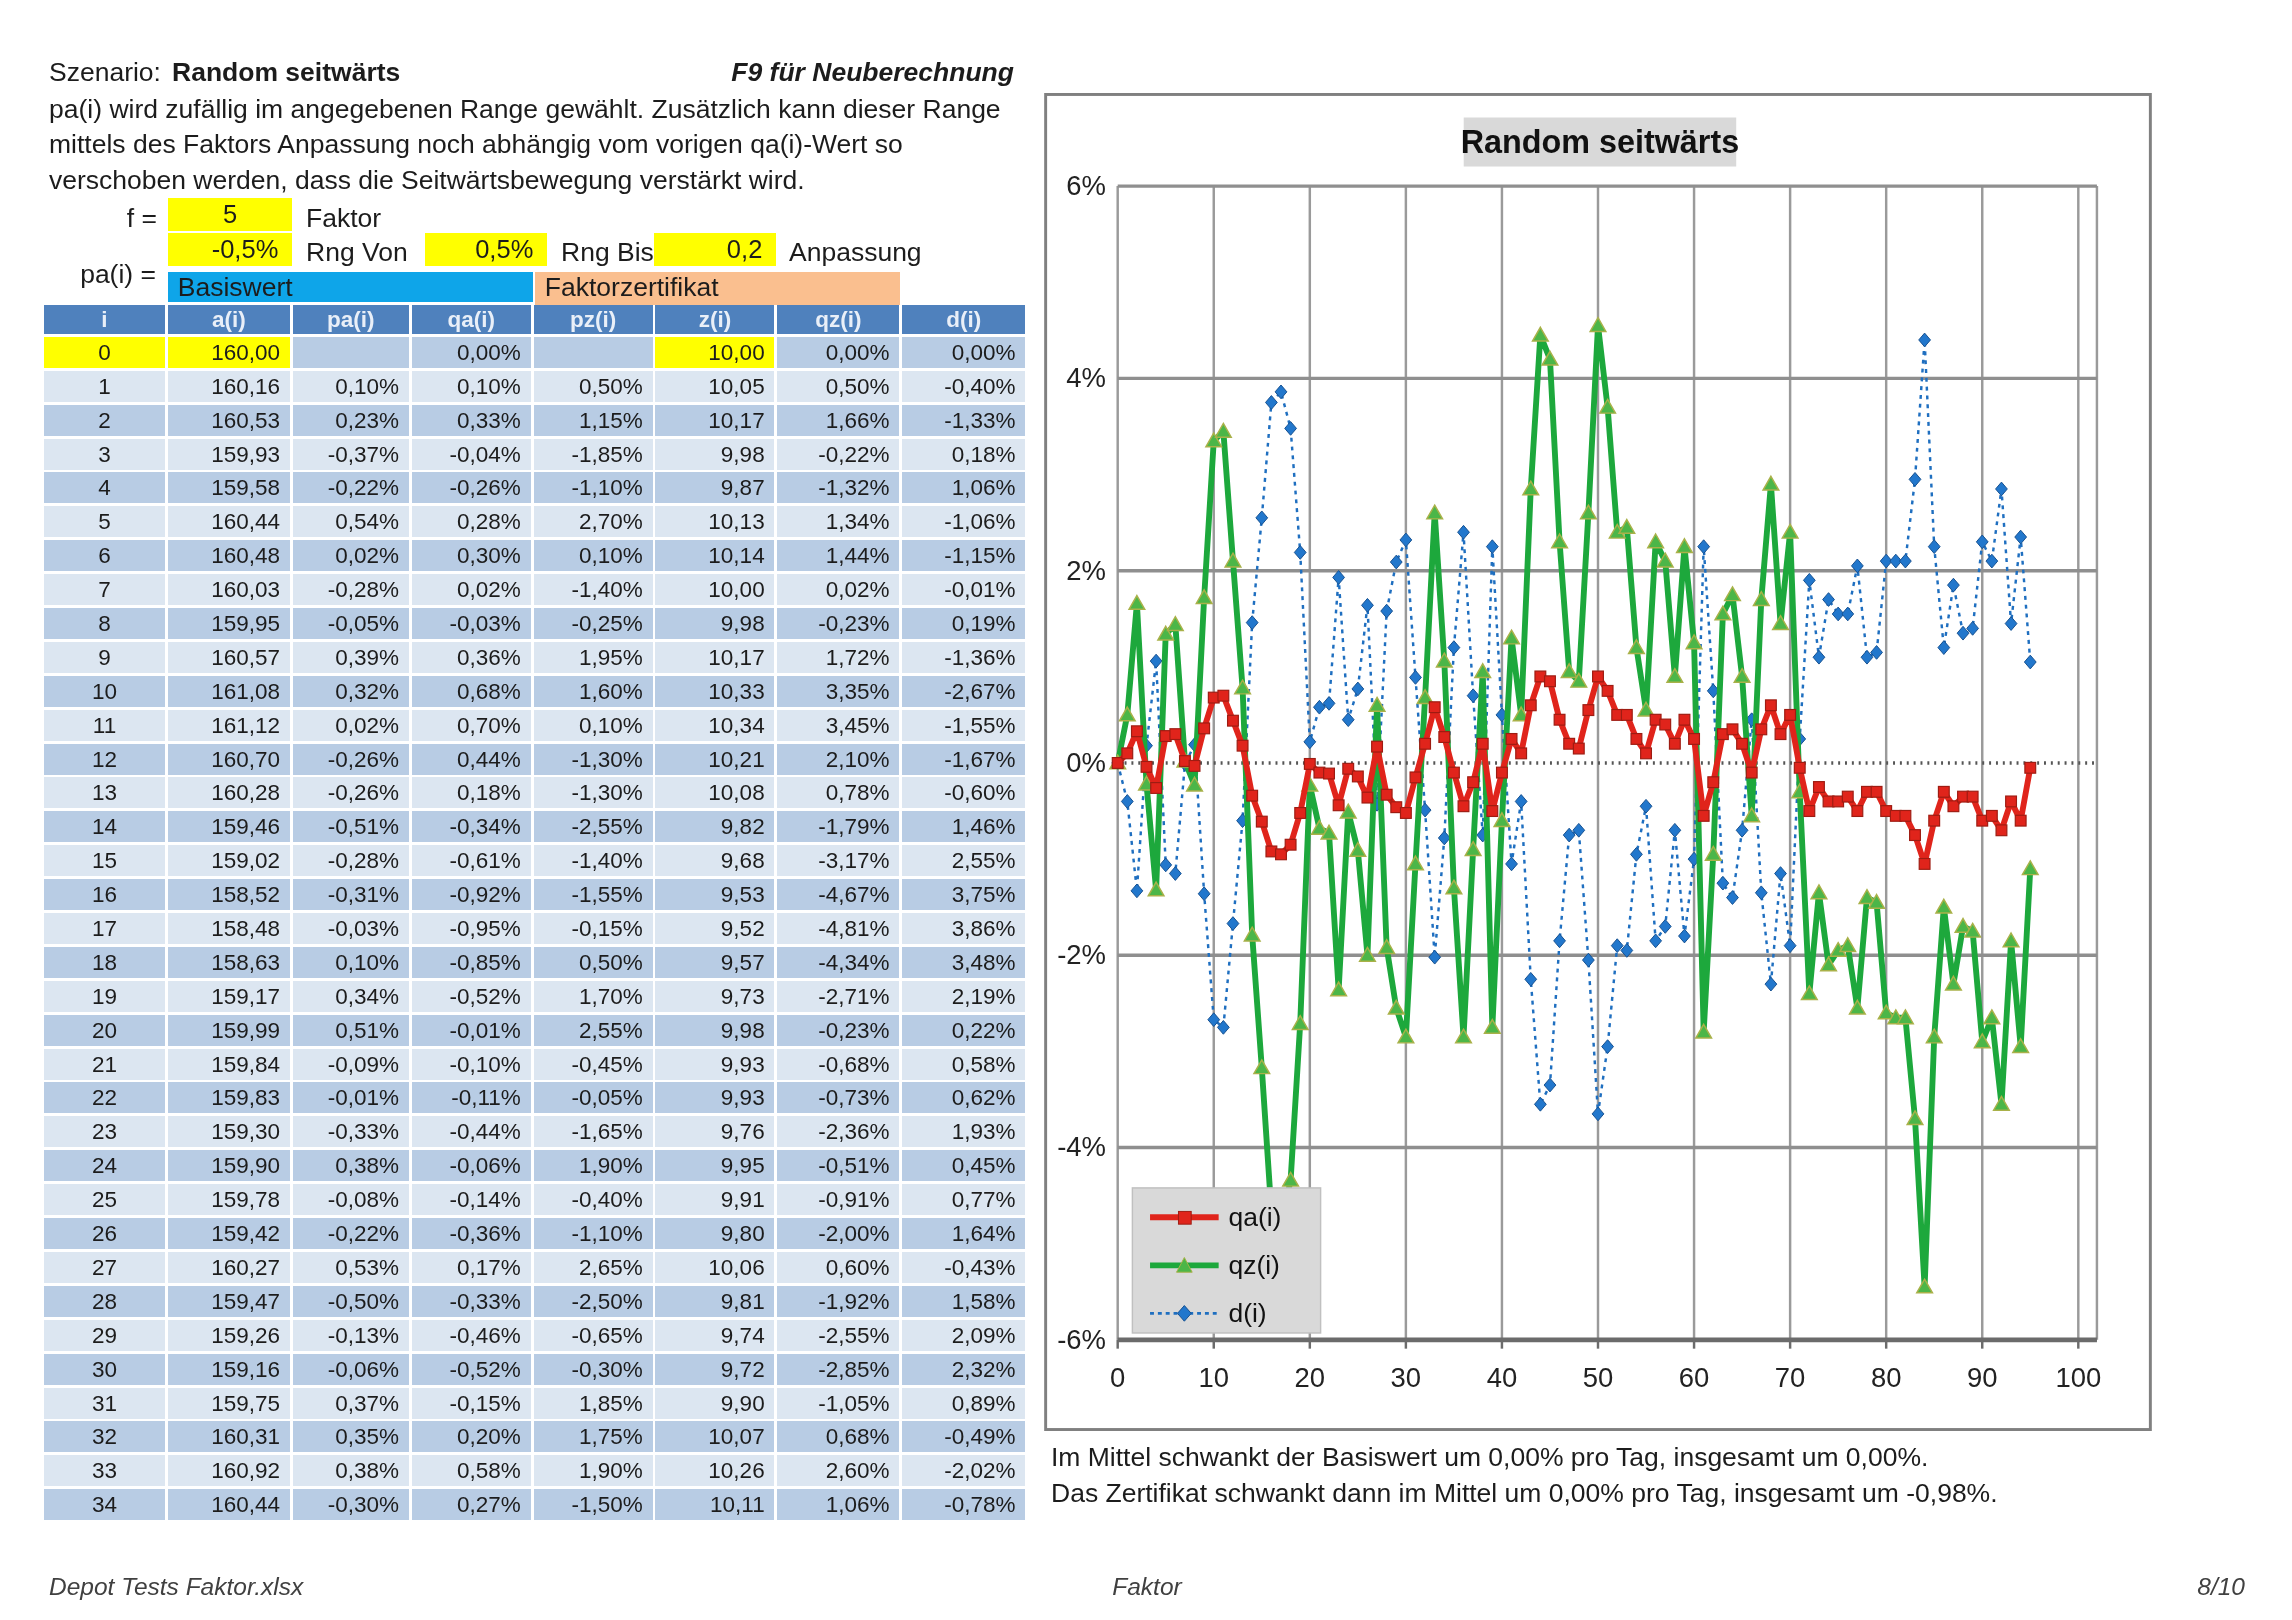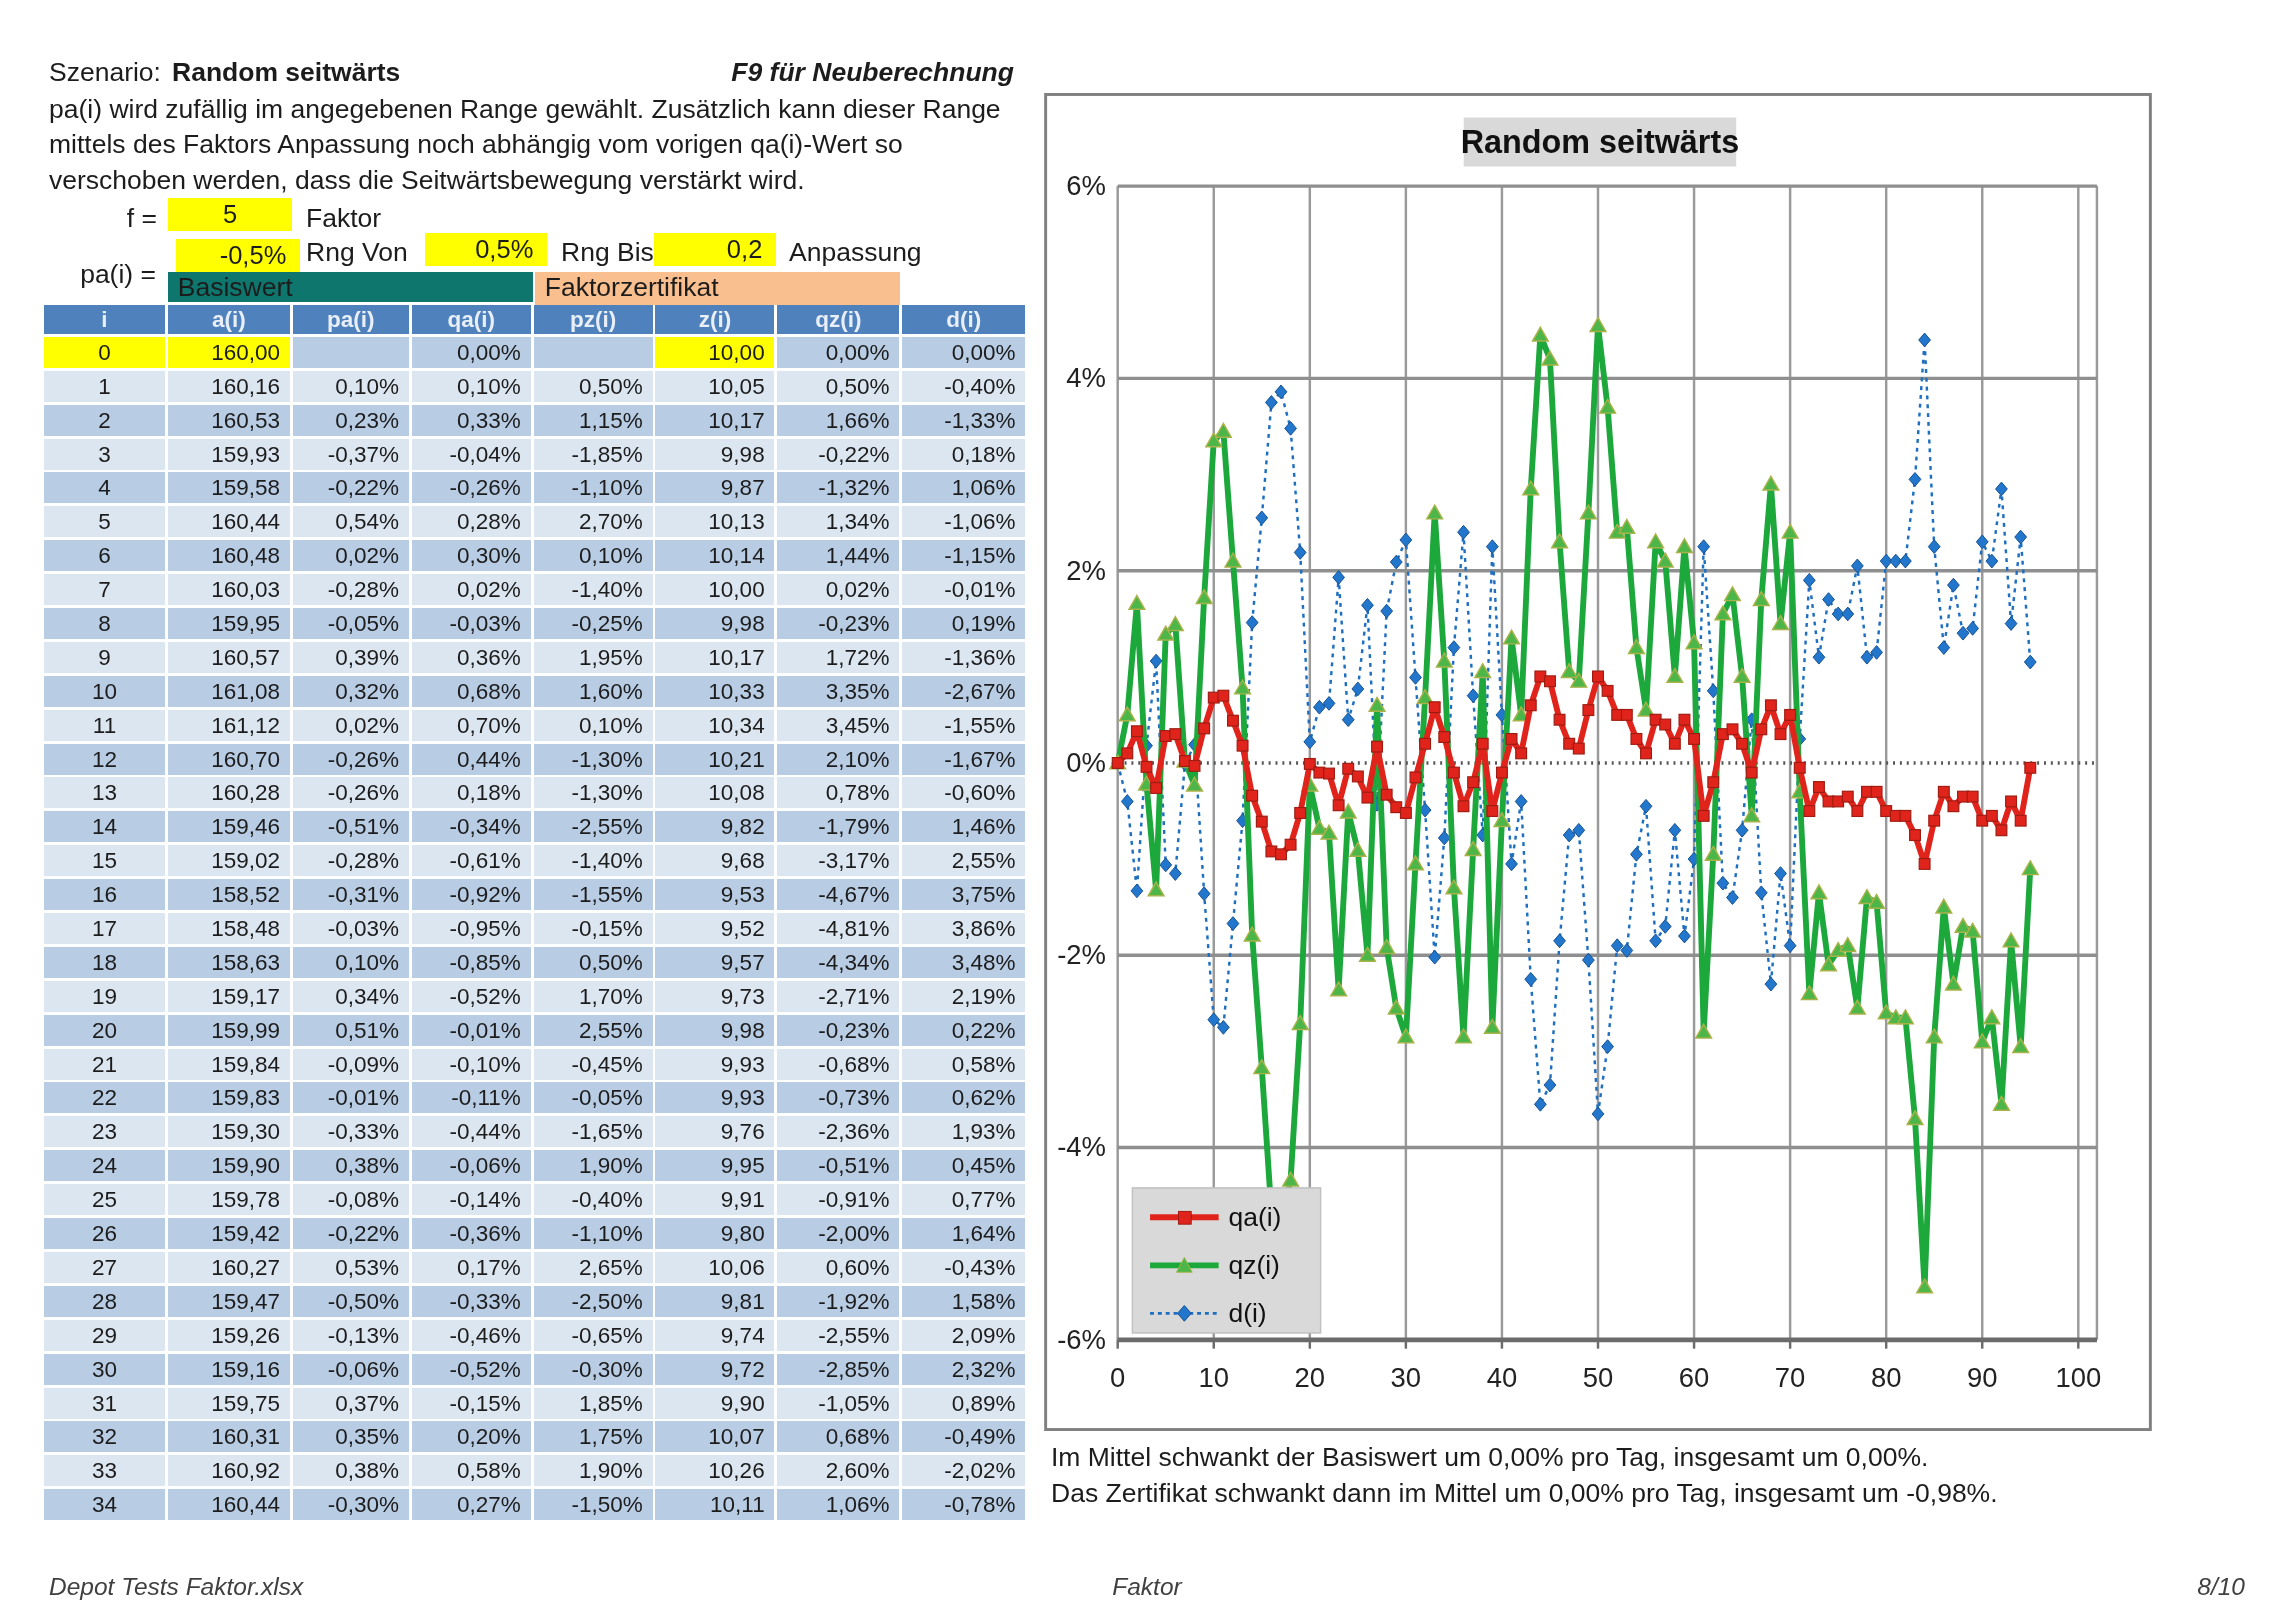--- a/index.html
+++ b/index.html
@@ -5,21 +5,21 @@
   html,body{margin:0;padding:0;background:#ffffff;}
   body{font-family:"Liberation Sans",sans-serif;color:#1c1c1c;}
   #page{position:relative;width:2293px;height:1620px;background:#fff;overflow:hidden;}
   .abs{position:absolute;}
   .b{font-weight:bold;}
   .i{font-style:italic;}
   .txt27{font-size:26.5px;line-height:33px;}
   .ycell{background:#FFFF00;font-size:25.5px;line-height:33px;text-align:right;padding-right:13.7px;box-sizing:border-box;}
   .ycell.center{text-align:center;padding-right:0;}
   .band{font-size:26.5px;line-height:30px;padding-left:9.8px;box-sizing:border-box;color:#1c1c1c;}
-  #band-basis{background:#0f766e;}
+  #band-basis{background:#0ea5e9;}
   #band-faktor{background:#FABF8F;}
   #data-table{display:grid;grid-template-columns:121px 122px 116px 119px 119px 119px 122px 123px;gap:2.9px;background:#fff;}
   .hcell{background:#4F81BD;color:#E9EFF8;font-weight:bold;font-size:22.5px;text-align:center;line-height:29px;height:29px;}
   .cell{font-size:22.5px;line-height:31px;height:31px;text-align:right;padding-right:9.8px;box-sizing:border-box;white-space:nowrap;}
   .cell.c0{text-align:center;padding-right:0;}
   .row-even{background:#B8CCE4;}
   .row-odd{background:#DCE6F1;}
   .cell.hl{background:#FFFF00;}
   .note{font-size:26.5px;line-height:36px;}
   .footer{font-size:24.5px;font-style:italic;color:#404040;}
@@ -36,21 +36,21 @@
 
   <span class="abs txt27" style="left:49px;top:93px;">pa(i) wird zufällig im angegebenen Range gewählt. Zusätzlich kann dieser Range</span>
   <span class="abs txt27" style="left:49px;top:128px;">mittels des Faktors Anpassung noch abhängig vom vorigen qa(i)-Wert so</span>
   <span class="abs txt27" style="left:49px;top:164px;">verschoben werden, dass die Seitwärtsbewegung verstärkt wird.</span>
 
   <span class="abs txt27" style="left:59px;top:202px;width:98px;text-align:right;">f =</span>
   <div class="abs ycell center" style="left:168px;top:198px;width:124px;height:33px;">5</div>
   <span class="abs txt27" style="left:306px;top:202px;">Faktor</span>
 
   <span class="abs txt27" style="left:29px;top:236px;width:127px;text-align:right;margin-top:22px;">pa(i) =</span>
-  <div class="abs ycell" style="left:176px;top:233px;width:124px;height:33px;margin-top:6px;">-0,5%</div>
+  <div class="abs ycell" style="left:168px;top:233px;width:124px;height:33px;">-0,5%</div>
   <span class="abs txt27" style="left:306px;top:236px;">Rng Von</span>
   <div class="abs ycell" style="left:425px;top:233px;width:122px;height:33px;">0,5%</div>
   <span class="abs txt27" style="left:561px;top:236px;">Rng Bis</span>
   <div class="abs ycell" style="left:654px;top:233px;width:122px;height:33px;">0,2</div>
   <span class="abs txt27" style="left:789px;top:236px;">Anpassung</span>
 
   <div id="band-basis" class="abs band" style="left:168px;top:272px;width:365px;height:30px;">Basiswert</div>
   <div id="band-faktor" class="abs band" style="left:535px;top:272px;width:365px;height:40px;">Faktorzertifikat</div>
 
   <div id="data-table" class="abs" style="left:44px;top:305px;">

